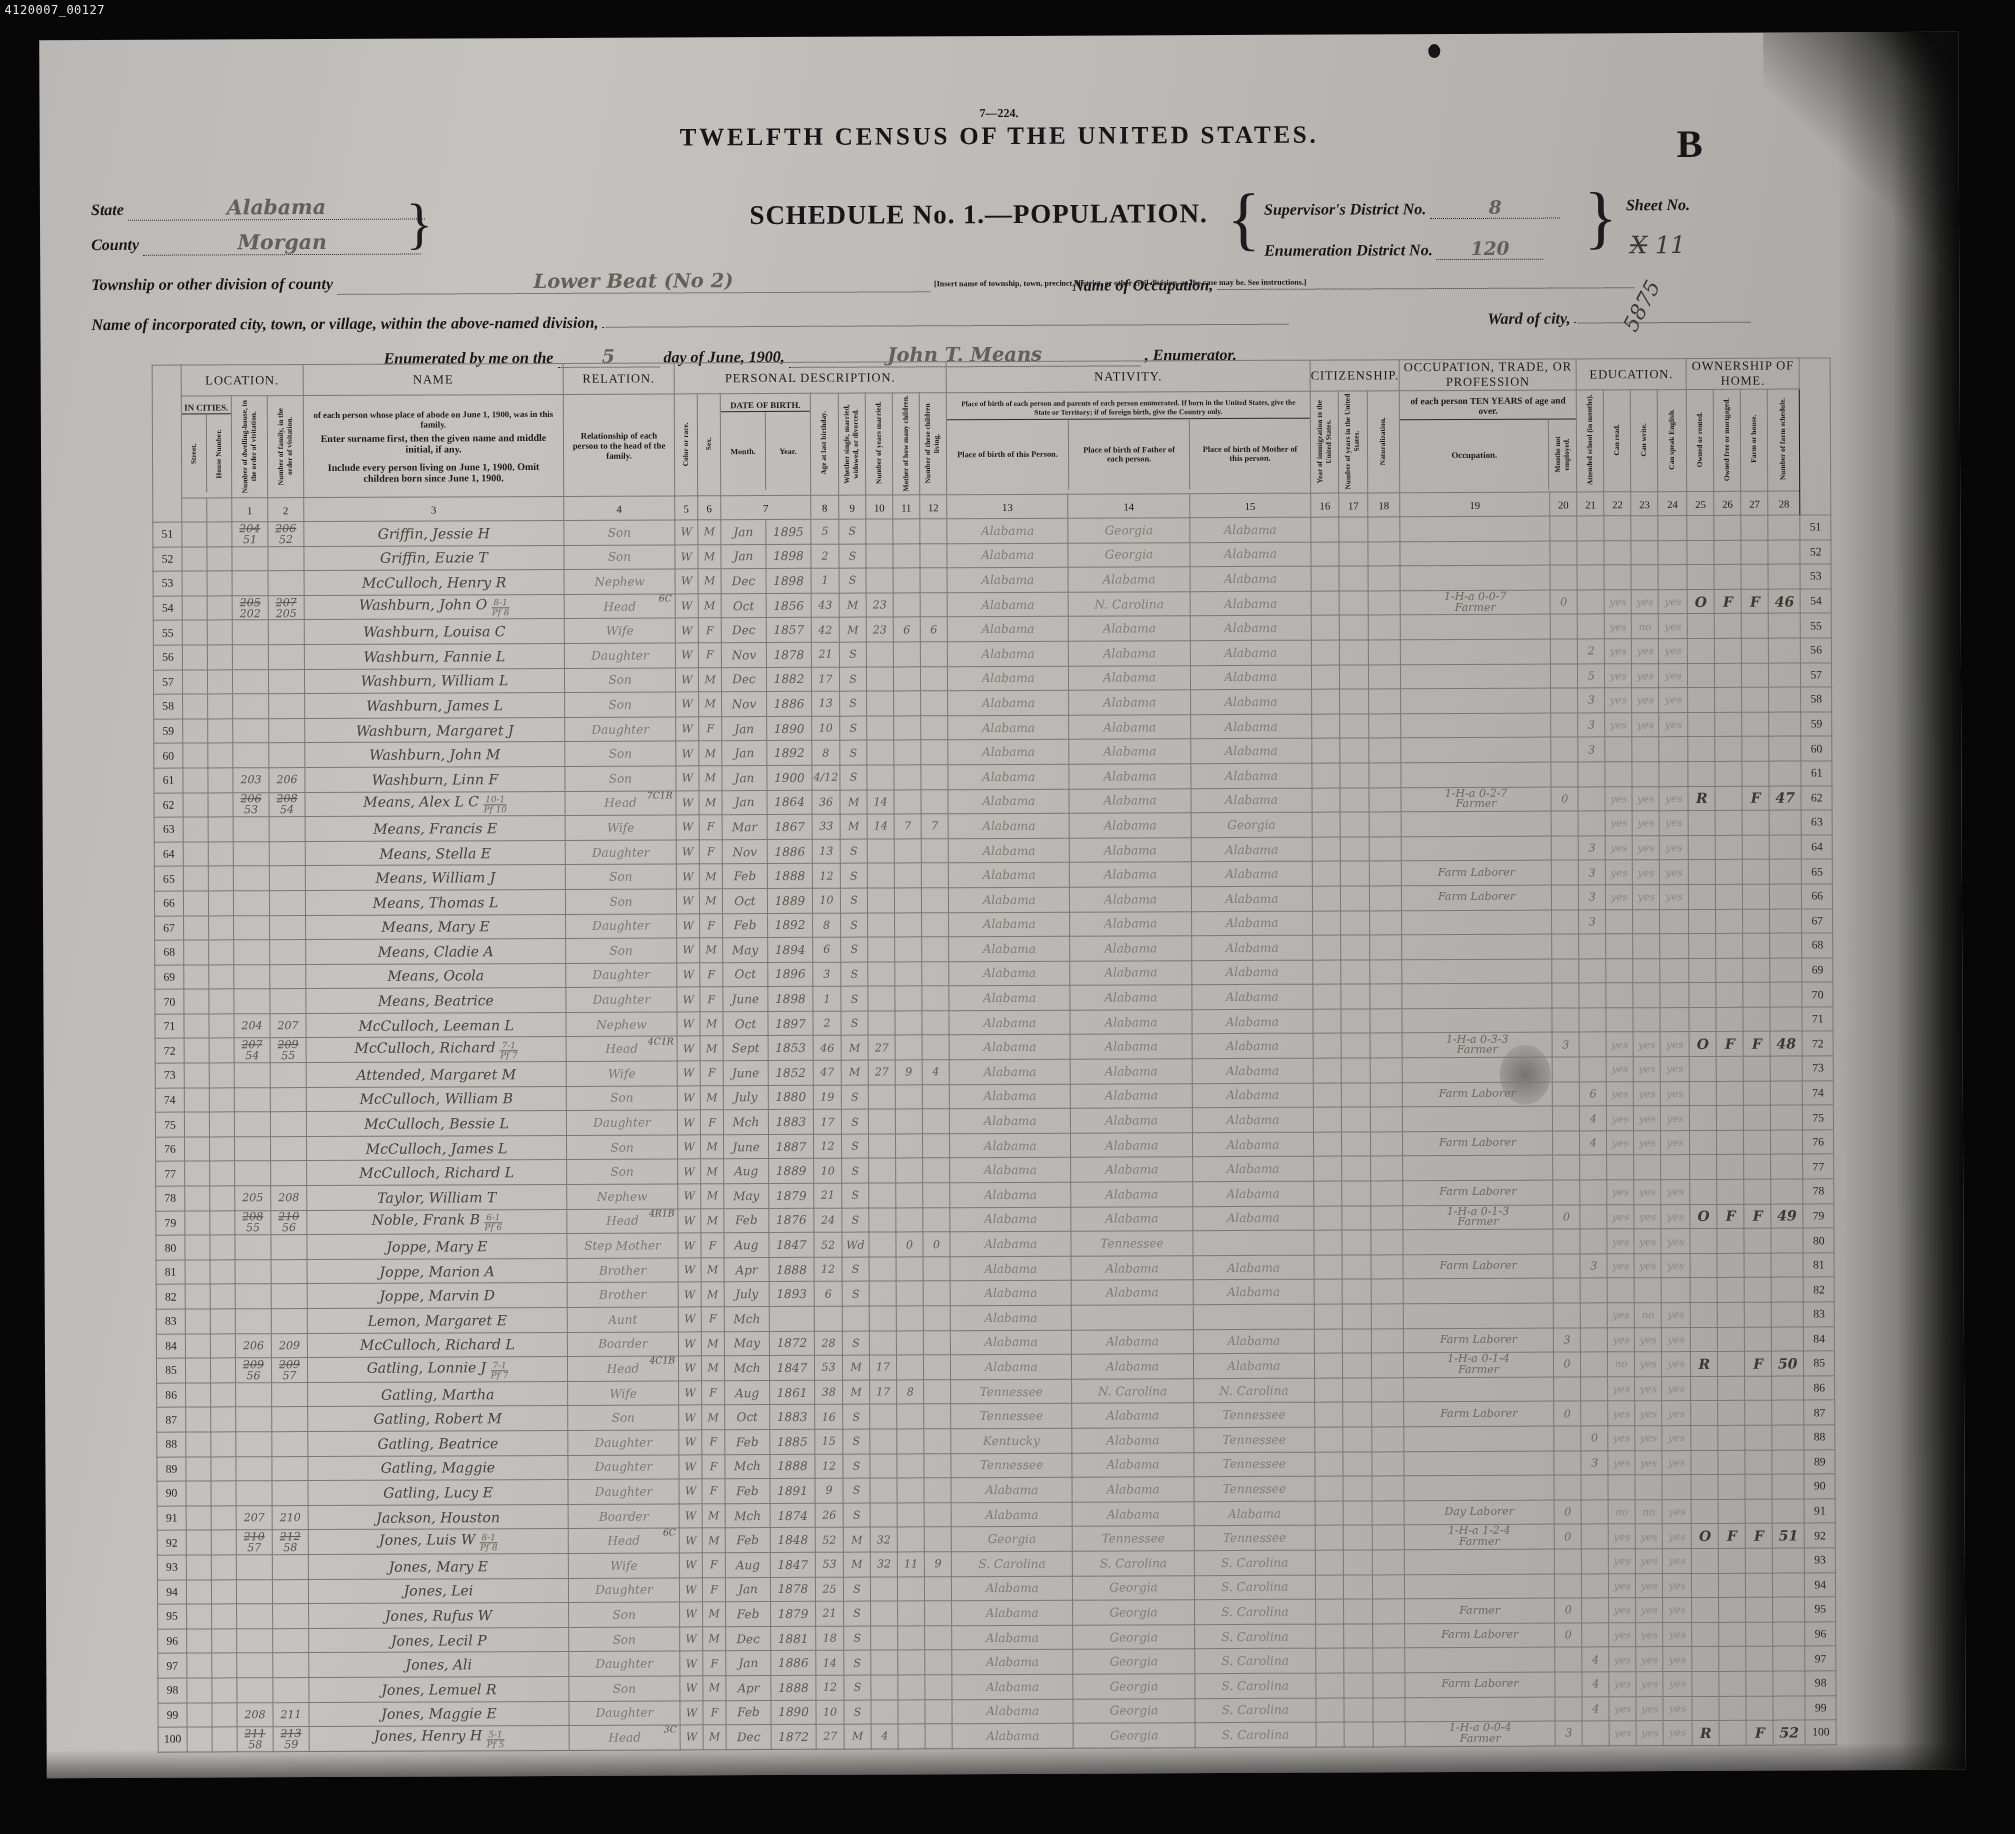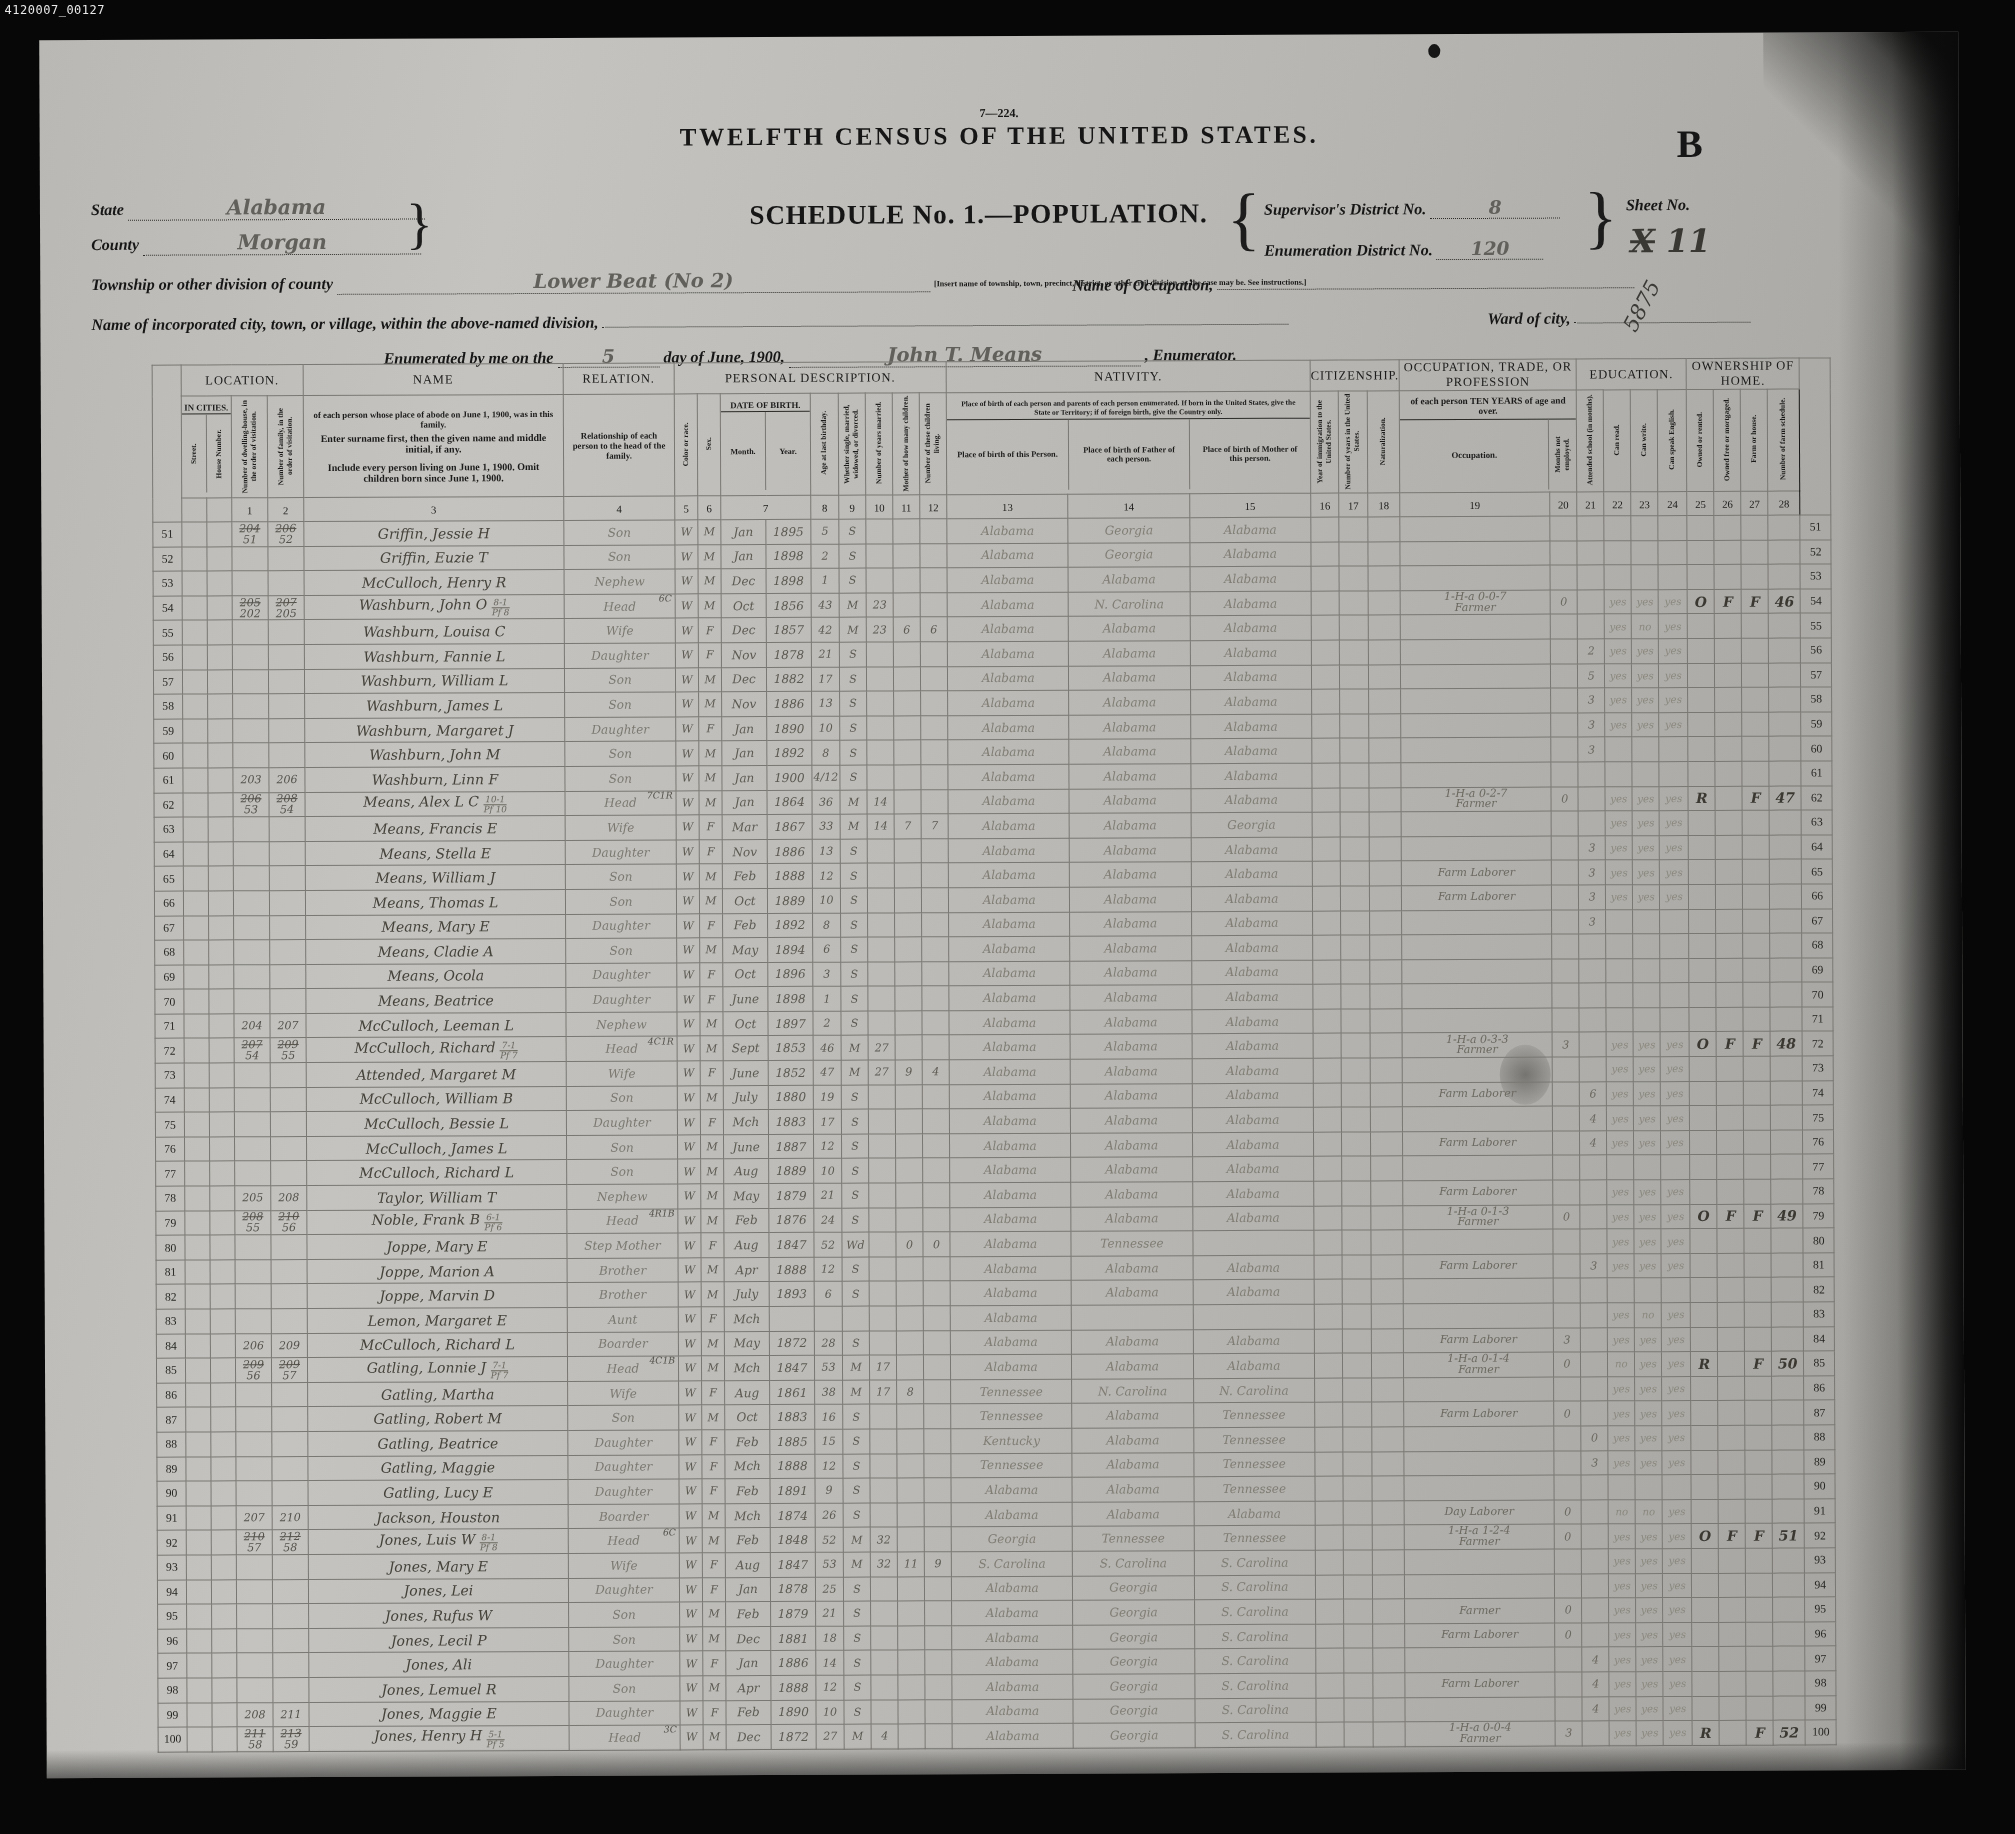--- a/index.html
+++ b/index.html
@@ -108,21 +108,21 @@
     <span class="dotted" style="width:130px;text-align:center;"><span class="hw hwv" style="font-size:18.5px;">8</span></span>
   </div>
   <div class="printed fline" style="left:1224px;top:204px;">
     <span>Enumeration District No.</span>
     <span class="dotted" style="width:107px;text-align:center;"><span class="hw hwv" style="font-size:18.5px;">120</span></span>
   </div>
   <div class="printed brace" style="left:1544px;top:144px;font-size:70px;">}</div>
   <div class="printed fline" style="left:1586px;top:163px;">
     <span>Sheet No.</span>
   </div>
-  <div class="hw" style="position:absolute;left:1590px;top:189px;font-size:32px;color:#3a3833;font-weight:bold;">
+  <div class="hw" style="position:absolute;left:1590px;top:198px;font-size:24px;color:#3a3833;">
     <span class="strike">X</span>
     <span>11</span>
   </div>
 
   <div class="printed fline" style="left:51px;top:232px;">
     <span>Township or other division of county</span>
     <span class="dotted" style="width:593px;text-align:center;"><span class="hw hwv" style="font-size:19.5px;">Lower Beat (No 2)</span></span>
     <span class="small-note">[Insert name of township, town, precinct, district, or other civil division, as the case may be.  See instructions.]</span>
   </div>
   <div class="printed fline" style="left:1032px;top:241px;">

